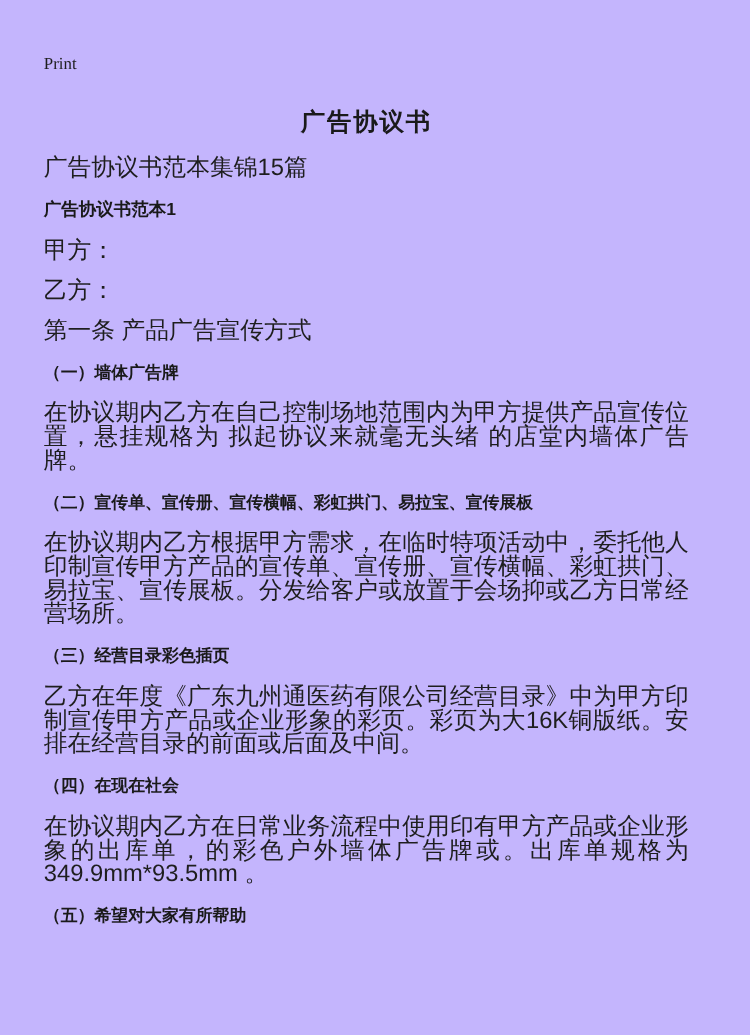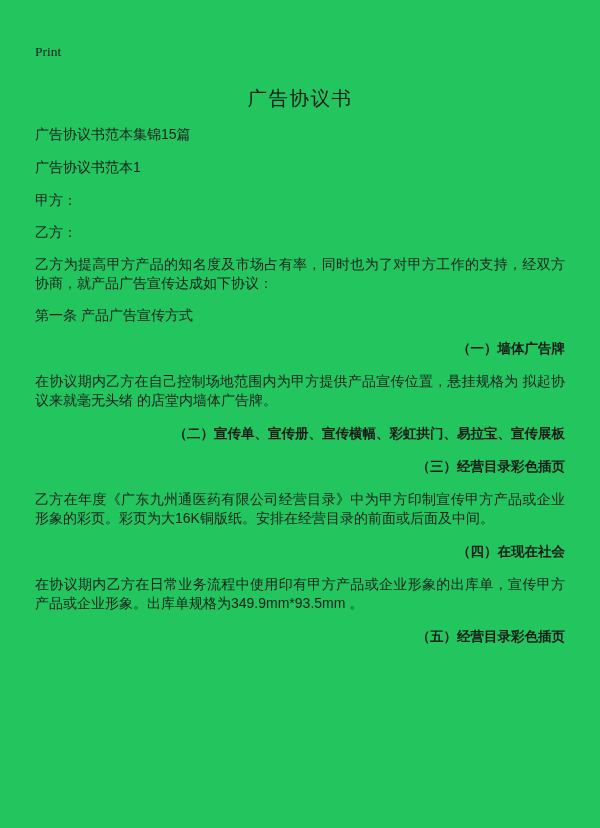--- a/index.html
+++ b/index.html
@@ -5,98 +5,97 @@
   html, body {
     margin: 0;
     padding: 0;
     background: #ffffff;
   }
   .page {
     position: relative;
     width: 600px;
     height: 828px;
     box-sizing: border-box;
-    background: #22c55e;
+    background: #c4b5fd;
     color: #1e1e1e;
-    padding: 42px 35px 0 35px;
+    padding: 42px 49px 0 35px;
     overflow: hidden;
     font-family: "Liberation Sans", sans-serif;
   }
   .print-link {
     font-family: "Liberation Serif", serif;
     font-size: 13.5px;
     line-height: 15px;
     margin: 0;
     color: #1e1e1e;
     display: inline-block;
   }
   h1.doc-title {
     font-size: 19.5px;
-    font-weight: normal;
+    font-weight: bold;
     text-align: center;
     letter-spacing: 1.5px;
     line-height: 22px;
     margin: 27px 0 16px 0;
     color: #1a1a1a;
   }
   p.body-text {
-    font-size: 14px;
+    font-size: 19px;
     line-height: 19px;
     margin: 13px 0;
     text-align: justify;
     color: #1e1e1e;
   }
   h2.sample-heading {
     font-size: 14px;
-    font-weight: normal;
+    font-weight: bold;
     line-height: 19px;
     margin: 14px 0;
     color: #1a1a1a;
   }
   h3.clause-heading {
     font-size: 13.5px;
     font-weight: bold;
     line-height: 19px;
     margin: 14px 0;
     color: #1a1a1a;
-    text-align: right;
   }
 </style>
 </head>
 <body>
 
 <div class="page">
 
   <div class="print-link">Print</div>
 
   <h1 class="doc-title">广告协议书</h1>
 
   <p class="body-text">广告协议书范本集锦15篇</p>
 
 
   <h2 class="sample-heading">广告协议书范本1</h2>
 
   <p class="body-text">甲方：</p>
 
   <p class="body-text">乙方：</p>
 
-  <p class="body-text">乙方为提高甲方产品的知名度及市场占有率，同时也为了对甲方工作的支持，经双方协商，就产品广告宣传达成如下协议：</p>
 
   <p class="body-text">第一条 产品广告宣传方式</p>
 
   <h3 class="clause-heading">（一）墙体广告牌</h3>
 
   <p class="body-text">在协议期内乙方在自己控制场地范围内为甲方提供产品宣传位置，悬挂规格为 拟起协议来就毫无头绪 的店堂内墙体广告牌。</p>
 
   <h3 class="clause-heading">（二）宣传单、宣传册、宣传横幅、彩虹拱门、易拉宝、宣传展板</h3>
 
+  <p class="body-text">在协议期内乙方根据甲方需求，在临时特项活动中，委托他人印制宣传甲方产品的宣传单、宣传册、宣传横幅、彩虹拱门、易拉宝、宣传展板。分发给客户或放置于会场抑或乙方日常经营场所。</p>
 
   <h3 class="clause-heading">（三）经营目录彩色插页</h3>
 
   <p class="body-text">乙方在年度《广东九州通医药有限公司经营目录》中为甲方印制宣传甲方产品或企业形象的彩页。彩页为大16K铜版纸。安排在经营目录的前面或后面及中间。</p>
 
   <h3 class="clause-heading">（四）在现在社会</h3>
 
-  <p class="body-text">在协议期内乙方在日常业务流程中使用印有甲方产品或企业形象的出库单，宣传甲方产品或企业形象。出库单规格为349.9mm*93.5mm 。</p>
+  <p class="body-text">在协议期内乙方在日常业务流程中使用印有甲方产品或企业形象的出库单，的彩色户外墙体广告牌或。出库单规格为349.9mm*93.5mm 。</p>
 
-  <h3 class="clause-heading">（五）经营目录彩色插页</h3>
+  <h3 class="clause-heading">（五）希望对大家有所帮助</h3>
 
 </div>
 
 </body></html>

